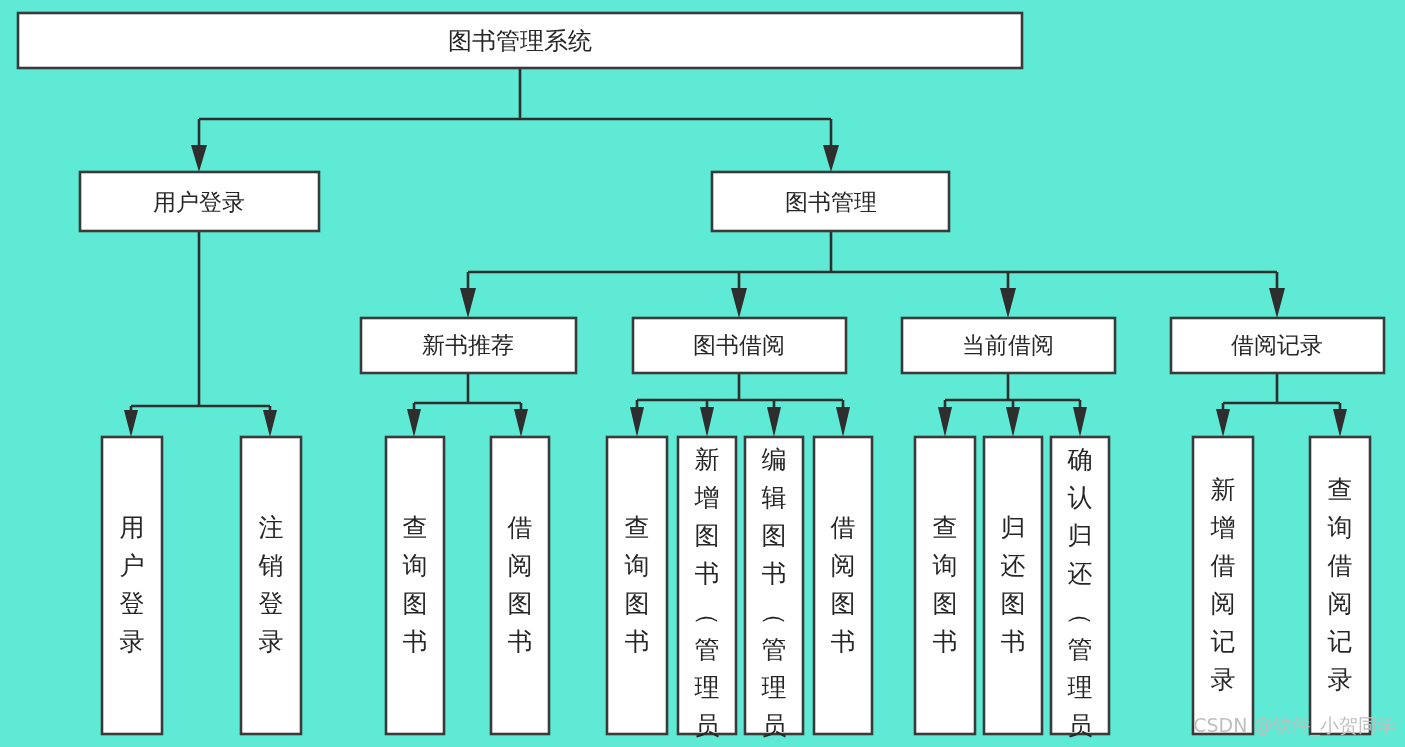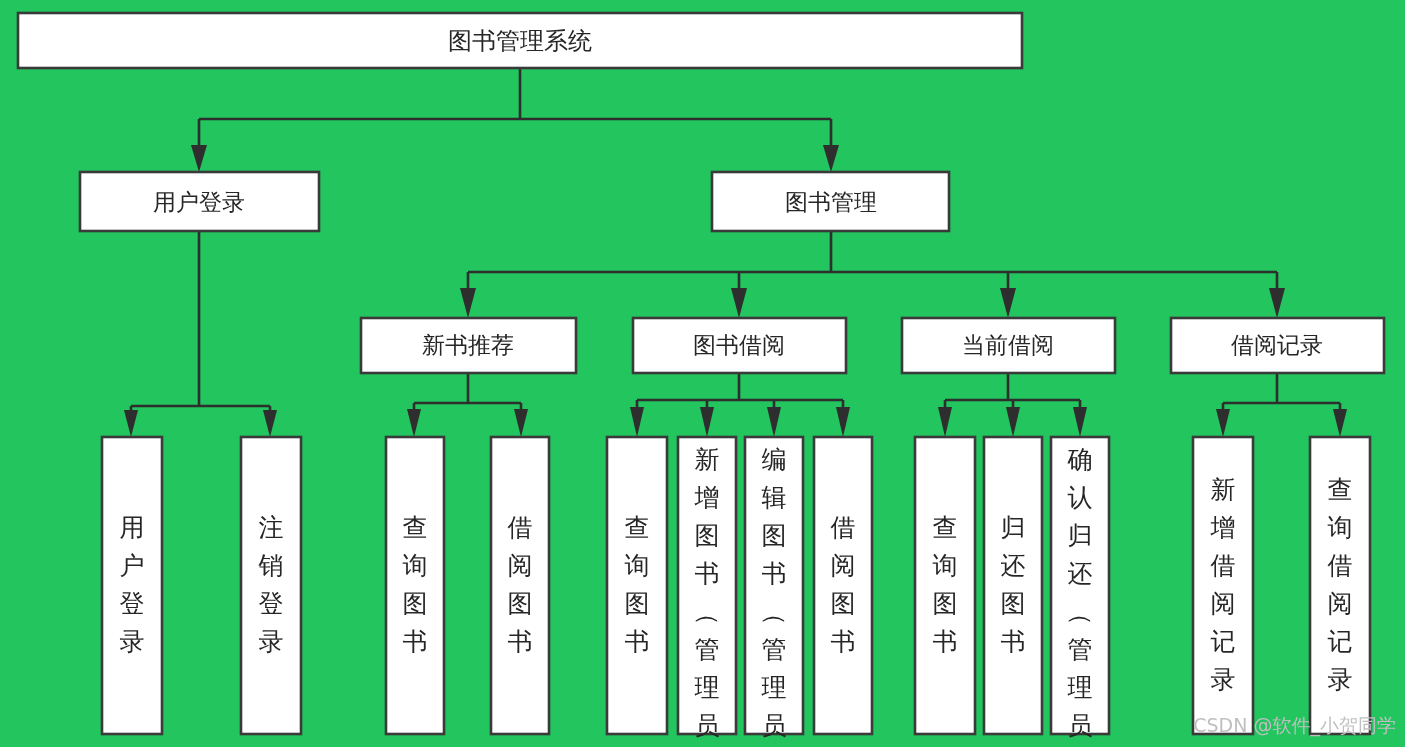--- a/index.html
+++ b/index.html
@@ -7,21 +7,21 @@
     padding: 0;
     background: #ffffff;
   }
   body {
     font-family: "DejaVu Sans", "Liberation Sans", sans-serif;
   }
   #diagram-root {
     position: relative;
     width: 1405px;
     height: 747px;
-    background: #22c55e;
+    background: #5eead4;
     overflow: hidden;
   }
   svg#flow-svg {
     position: absolute;
     top: 0;
     left: 0;
     width: 1405px;
     height: 747px;
   }
   .node-box {

